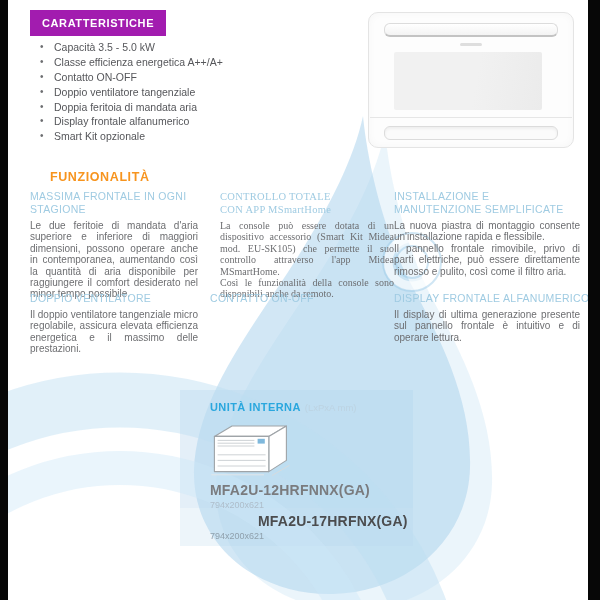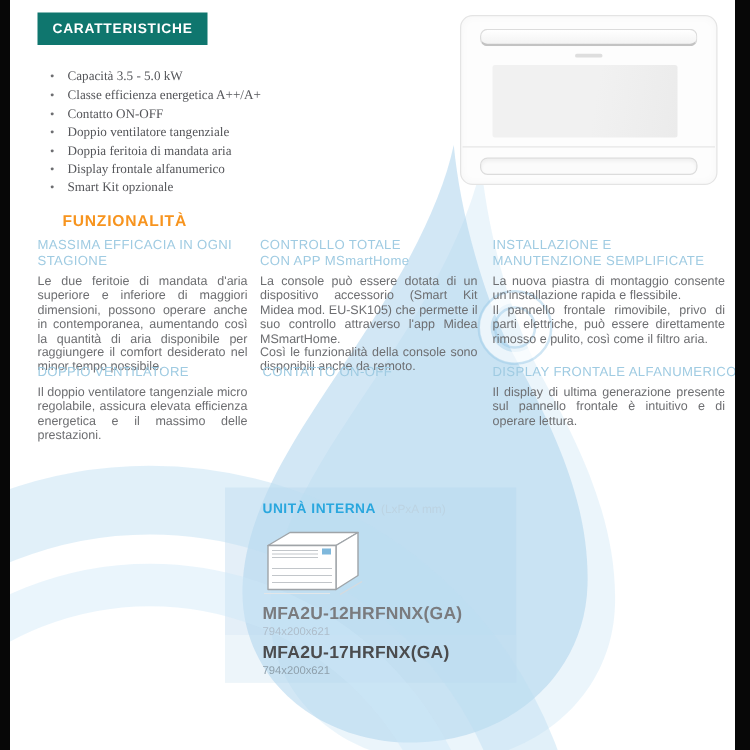--- a/index.html
+++ b/index.html
@@ -9,28 +9,28 @@
     font-family:"Liberation Sans", sans-serif;
     -webkit-font-smoothing:antialiased;
   }
   .edge{position:absolute;top:0;bottom:0;background:#070707;z-index:10;}
   .edge-left{left:0;width:8px;}
   .edge-right{right:0;width:12px;}
 
   
   .badge{
     position:absolute;left:30px;top:10px;z-index:2;
-    background:#0f766e;color:#ffffff;
+    background:#a21caf;color:#ffffff;
     font-size:11px;font-weight:bold;letter-spacing:0.6px;
     padding:7px 12px;
   }
 
   
-  .features{position:absolute;left:38px;top:56px;width:330px;z-index:2;
-    list-style:none;margin:0;padding:0;font-family:Liberation Serif, serif;}
+  .features{position:absolute;left:38px;top:41px;width:330px;z-index:2;
+    list-style:none;margin:0;padding:0;}
   .features li{
     position:relative;padding-left:16px;margin-bottom:2.6px;
     font-size:10.5px;line-height:12.3px;color:#55565A;
   }
   .features li::before{
     content:"•";position:absolute;left:2px;top:0;color:#6D6E71;font-size:10px;
   }
 
   
   .product{position:absolute;left:368px;top:12px;width:206px;height:136px;z-index:2;}
@@ -51,41 +51,41 @@
 
   
   .func-title{position:absolute;left:30px;top:170px;z-index:2;
     font-size:12.5px;font-weight:bold;color:#F7941E;letter-spacing:0.6px;padding-left:20px;}
   .sec{position:absolute;z-index:2;}
   .sec-h{font-size:10.5px;line-height:13px;color:#9FCBE2;letter-spacing:0.3px;margin-bottom:4px;}
   .sec-h.nowrap{white-space:nowrap;}
   .sec-h.w132{max-width:132px;}
   .sec-b{font-size:10px;line-height:11.4px;color:#6D6E71;text-align:justify;white-space:pre-line;}
   .s1{left:30px;top:190px;width:168px;}
-  .s2{left:208px;top:190px;width:174px;}
+  .s2{left:220px;top:190px;width:174px;font-family:Liberation Serif, serif;}
   .s3{left:394px;top:190px;width:186px;}
   .s4{left:30px;top:292px;width:168px;}
   .s5{left:210px;top:292px;width:178px;}
   .s6{left:394px;top:292px;width:186px;}
 
   
   .panel-bg{position:absolute;left:180px;top:390px;width:233px;height:156px;
     background:#E4EFF8;z-index:0;}
   .panel-stripe{position:absolute;left:0;top:118px;width:100%;height:38px;background:#EDF5FA;}
   .panel{position:absolute;left:180px;top:390px;width:233px;height:156px;z-index:2;}
   .panel-title{position:absolute;left:30px;top:11px;font-size:11px;}
   .panel-title .t{color:#2AA7DE;font-weight:bold;letter-spacing:0.4px;}
   .panel-title .st{color:#BCD3E2;font-size:9.5px;font-weight:normal;margin-left:4px;}
   .unit-icon{position:absolute;left:28px;top:32px;}
   .model{position:absolute;left:30px;}
   .m1{top:92px;}
   .m2{top:123px;}
   .model .name{font-size:14px;font-weight:bold;letter-spacing:0.2px;}
   .m1 .name{color:#7A7B7E;}
-  .m2 .name{color:#4B4C4E;}
+  .m2 .name{color:#4B4C4E;margin-left:48px;}
   .model .dims{font-size:9px;margin-top:2px;}
   .m1 .dims{color:#AEBDCA;}
   .m2 .dims{color:#8FA0AC;}
 </style>
 </head>
 <body>
 
 <div class="edge edge-left"></div>
 <div class="edge edge-right"></div>
 
@@ -120,21 +120,21 @@
   <div class="unit-topslot"></div>
   <div class="unit-logo"></div>
   <div class="unit-panel"></div>
   <div class="unit-bottomline"></div>
   <div class="unit-bottomslot"></div>
 </div>
 
 <div class="func-title">FUNZIONALITÀ</div>
 
 <div class="sec s1">
-  <div class="sec-h">MASSIMA EFFICACIA IN OGNI STAGIONE</div>
+  <div class="sec-h">MASSIMA FRONTALE IN OGNI STAGIONE</div>
   <div class="sec-b">Le due feritoie di mandata d'aria superiore e inferiore di maggiori dimensioni, possono operare anche in contemporanea, aumentando così la quantità di aria disponibile per raggiungere il comfort desiderato nel minor tempo possibile.</div>
 </div>
 <div class="sec s2">
   <div class="sec-h w132">CONTROLLO TOTALE CON APP MSmartHome</div>
   <div class="sec-b">La console può essere dotata di un dispositivo accessorio (Smart Kit Midea mod. EU-SK105) che permette il suo controllo attraverso l'app Midea MSmartHome.
 Così le funzionalità della console sono disponibili anche da remoto.</div>
 </div>
 <div class="sec s3">
   <div class="sec-h">INSTALLAZIONE E MANUTENZIONE SEMPLIFICATE</div>
   <div class="sec-b">La nuova piastra di montaggio consente un'installazione rapida e flessibile.

